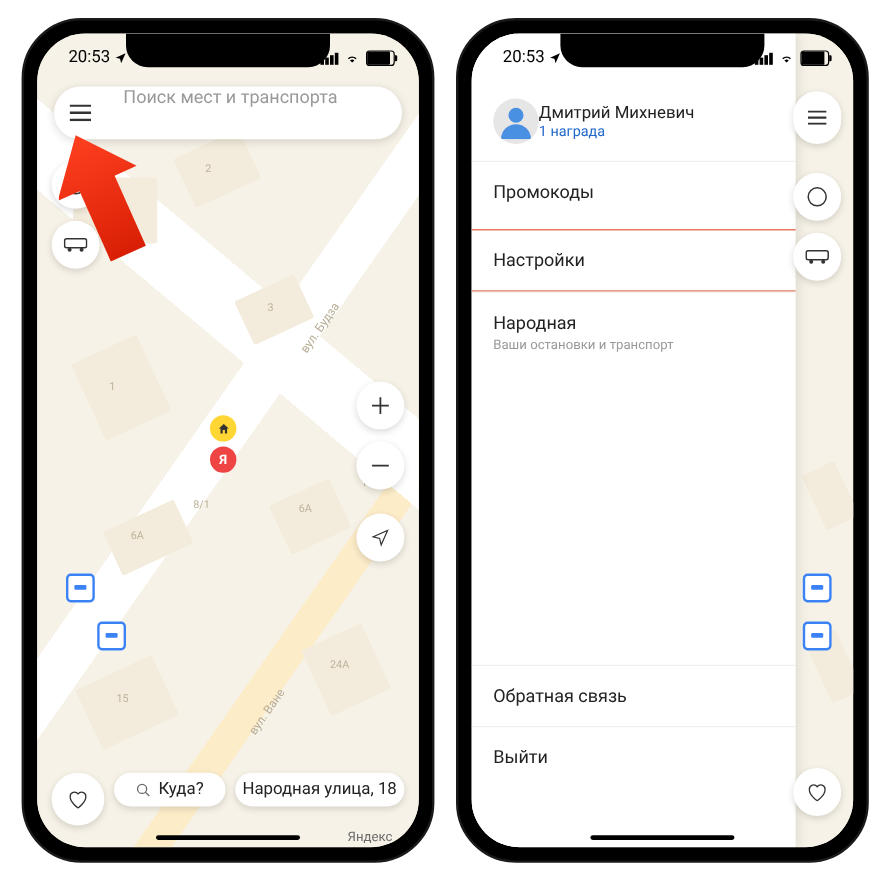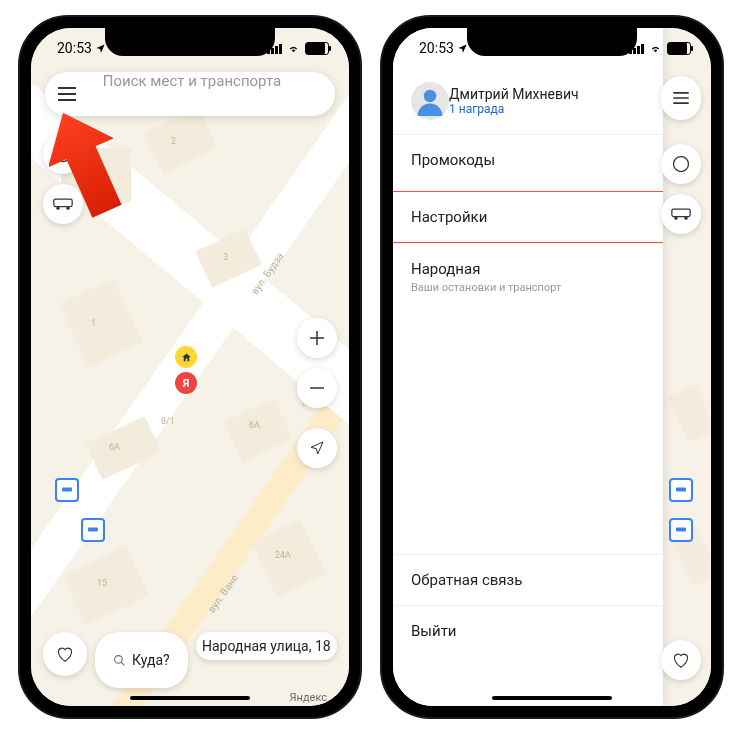--- a/index.html
+++ b/index.html
@@ -40,21 +40,21 @@
 .search-text{color:#999;font-size:15px;flex:1;text-align:center;padding-right:40px}
 .side-btn{position:absolute;width:40px;height:40px;background:#fff;border-radius:50%;box-shadow:0 2px 6px rgba(0,0,0,.15);display:flex;align-items:center;justify-content:center;z-index:25}
 .marker{position:absolute;width:22px;height:22px;border-radius:50%;display:flex;align-items:center;justify-content:center;z-index:20}
 .marker.home{background:#ffd633;left:144px;top:318px;color:#222;font-size:12px}
 .marker.ya{background:#ef4444;left:144px;top:344px;color:#fff;font-size:11px;font-weight:bold}
 .stop{position:absolute;width:20px;height:20px;border:2px solid #3b82f6;border-radius:4px;background:#fff;display:flex;align-items:center;justify-content:center;z-index:20}
 .stop svg{width:12px;height:8px}
 .bottom-bar{position:absolute;bottom:18px;left:12px;right:12px;display:flex;gap:8px;z-index:30}
 .pill{background:#fff;border-radius:24px;box-shadow:0 2px 6px rgba(0,0,0,.15);display:flex;align-items:center;justify-content:center;font-size:14px;color:#222}
 .pill.heart{width:44px;height:44px}
-.pill.where{flex:0 0 auto;padding:0 18px;height:56px;gap:6px}
+.pill.where{flex:0 0 auto;padding:0 18px;height:28px;gap:6px}
 .pill.addr{flex:1;height:28px;padding:0 14px;white-space:nowrap;overflow:hidden}
 .brand{position:absolute;right:22px;bottom:2px;font-size:11px;color:#6b6b6b;z-index:28}
 .arrow{position:absolute;left:18px;top:80px;z-index:60}
 
 .menu-panel{position:absolute;left:0;top:0;bottom:0;width:270px;background:#fff;z-index:35;box-shadow:2px 0 10px rgba(0,0,0,.1)}
 .menu-backdrop{position:absolute;inset:0;background:#f7f2e7}
 .menu-r-btns{position:absolute;right:10px;z-index:36}
 .profile{padding:54px 18px 14px;display:flex;align-items:center;}
 .avatar{width:38px;height:38px;border-radius:50%;background:#e6e6e6;display:flex;align-items:center;justify-content:center;overflow:hidden}
 .avatar svg{width:30px;height:30px}

